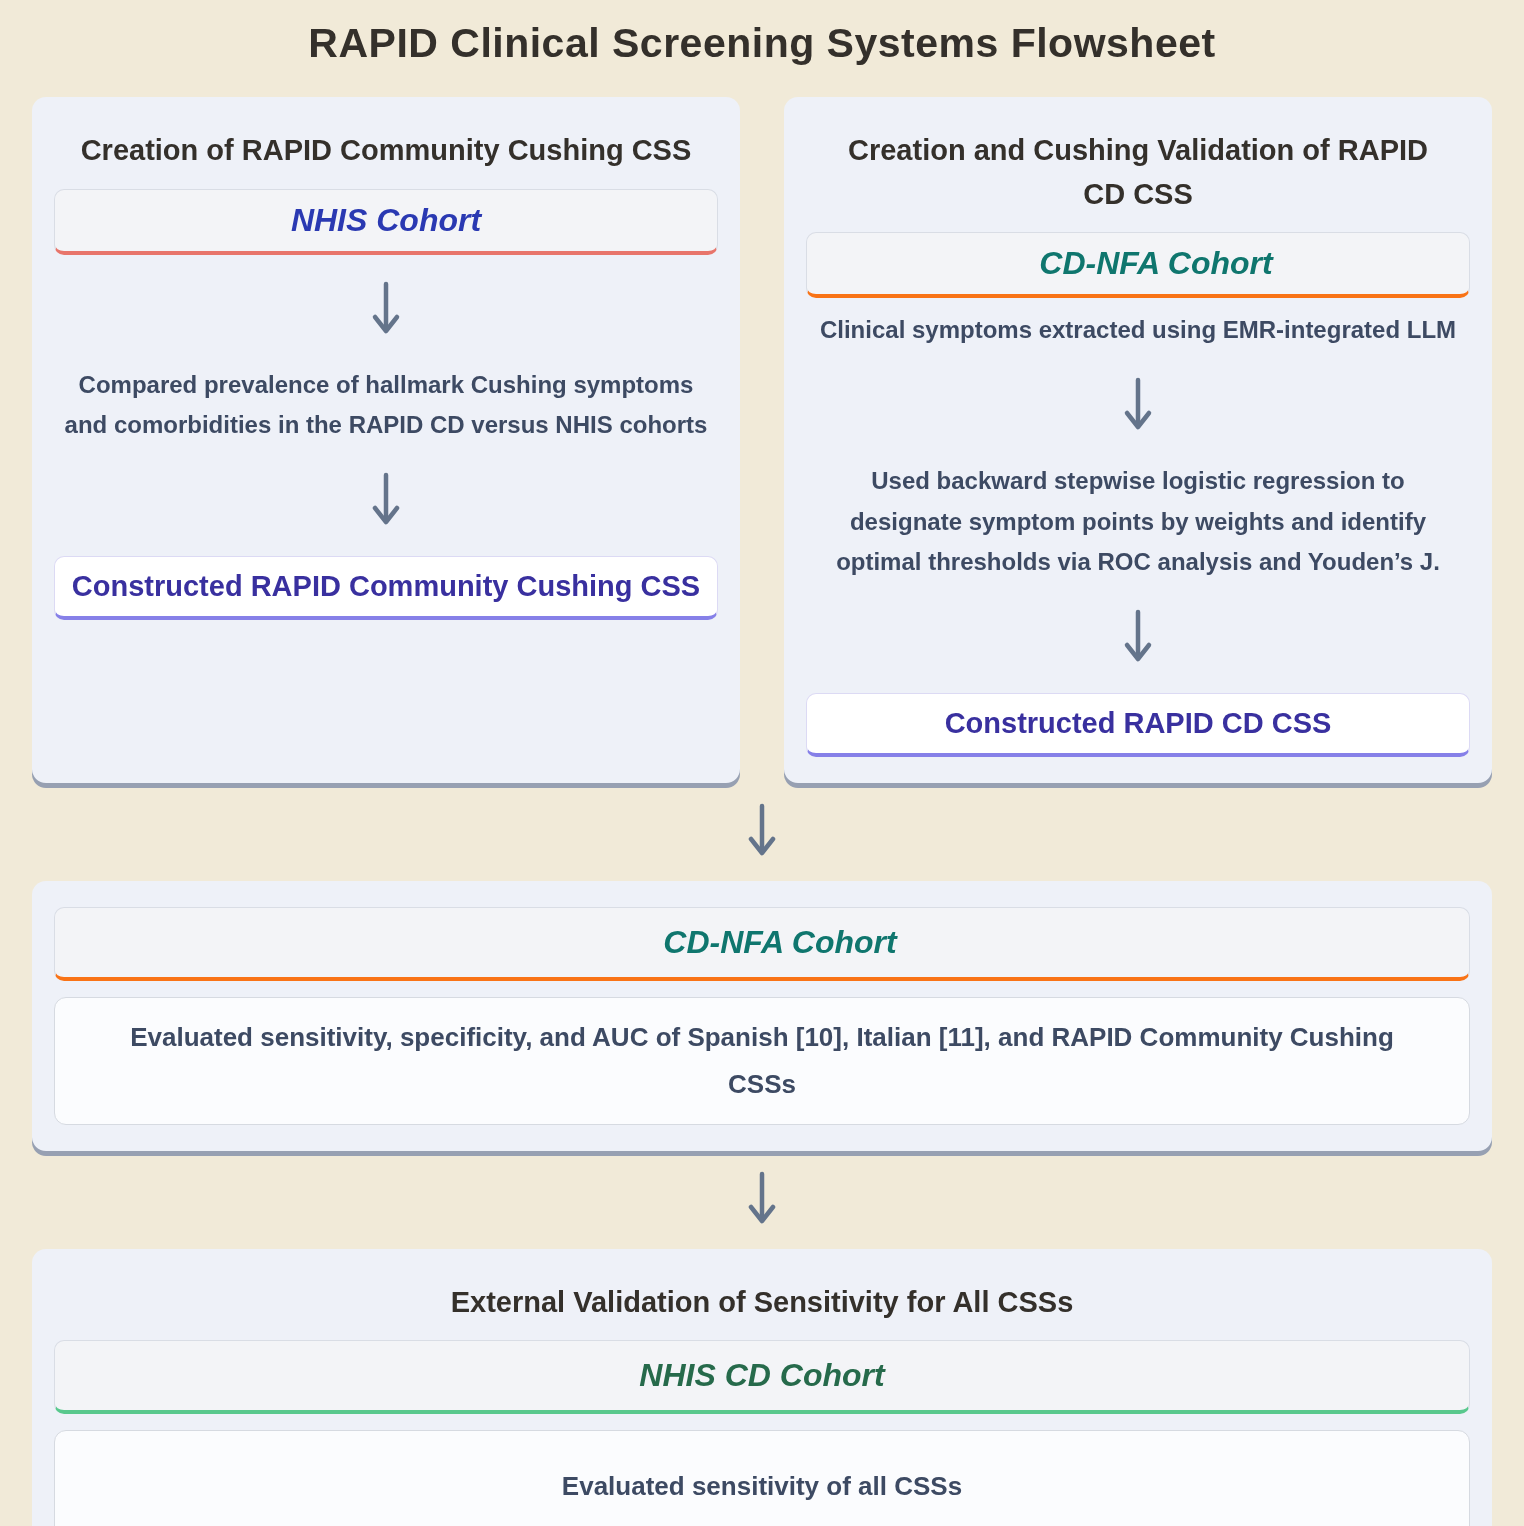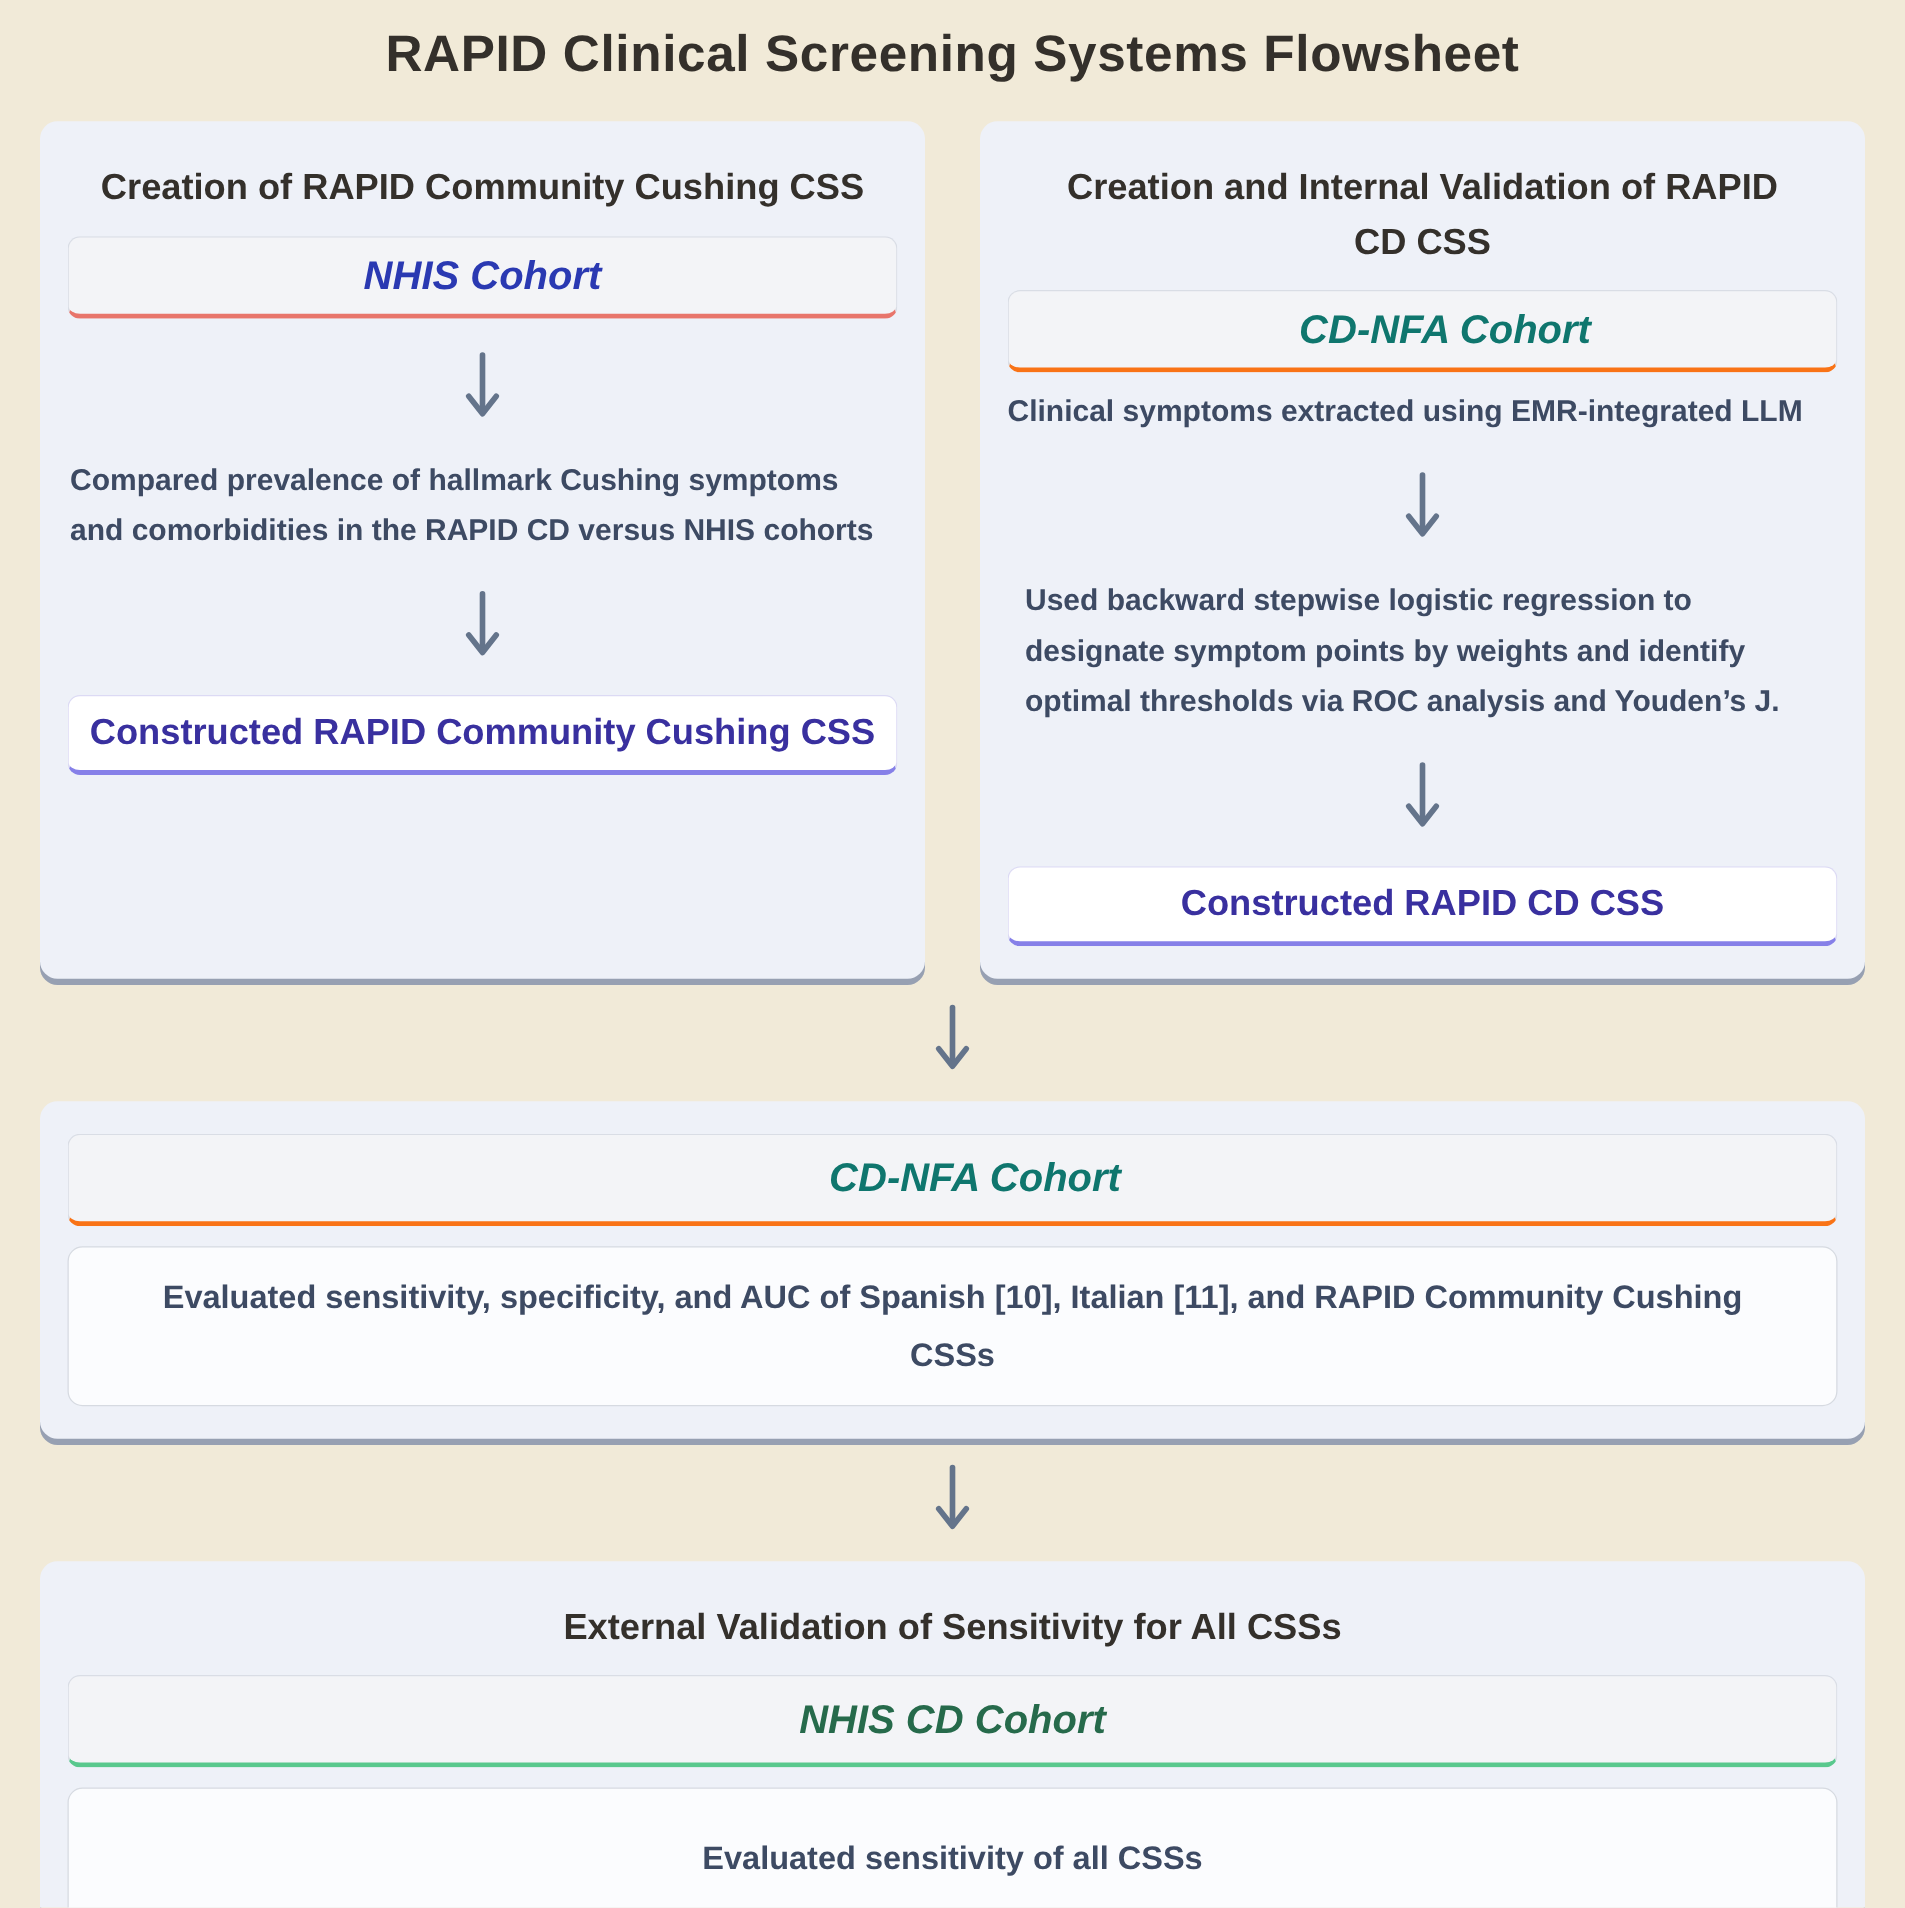--- a/index.html
+++ b/index.html
@@ -70,20 +70,21 @@
     stroke-linecap: round;
     stroke-linejoin: round;
   }
   .panel .flow-arrow { margin: 26px 0; }
   .between-sections { margin: 20px 0; }
 
   .step-text {
     font-size: 24px;
     font-weight: bold;
     color: #3d4a63;
+    text-align: center;
     line-height: 1.7;
     margin: 0 auto;
   }
   .w-left  { max-width: 660px; }
   .w-right { max-width: 636px; }
   .tight   { margin-top: 12px; }
 
   .result-box {
     background: #ffffff;
     border: 1px solid #dcdaf4;
@@ -139,21 +140,21 @@
       <div class="flow-arrow">
         <svg width="30" height="58" viewBox="0 0 30 58" aria-hidden="true">
           <path class="arrow-stroke" d="M15 3 L15 48"></path>
           <path class="arrow-stroke" d="M4 36 L15 50 L26 36"></path>
         </svg>
       </div>
       <div class="result-box">Constructed RAPID Community Cushing CSS</div>
     </section>
 
     <section class="panel">
-      <h2 class="panel-title two-line">Creation and Internal Validation of RAPID CD CSS</h2>
+      <h2 class="panel-title two-line">Creation and Cushing Validation of RAPID CD CSS</h2>
       <div class="cohort-box cohort-blue">CD-NFA Cohort</div>
       <p class="step-text tight">Clinical symptoms extracted using EMR-integrated LLM</p>
       <div class="flow-arrow">
         <svg width="30" height="58" viewBox="0 0 30 58" aria-hidden="true">
           <path class="arrow-stroke" d="M15 3 L15 48"></path>
           <path class="arrow-stroke" d="M4 36 L15 50 L26 36"></path>
         </svg>
       </div>
       <p class="step-text w-right">Used backward stepwise logistic regression to designate symptom points by weights and identify optimal thresholds via ROC analysis and Youden’s J.</p>
       <div class="flow-arrow">

